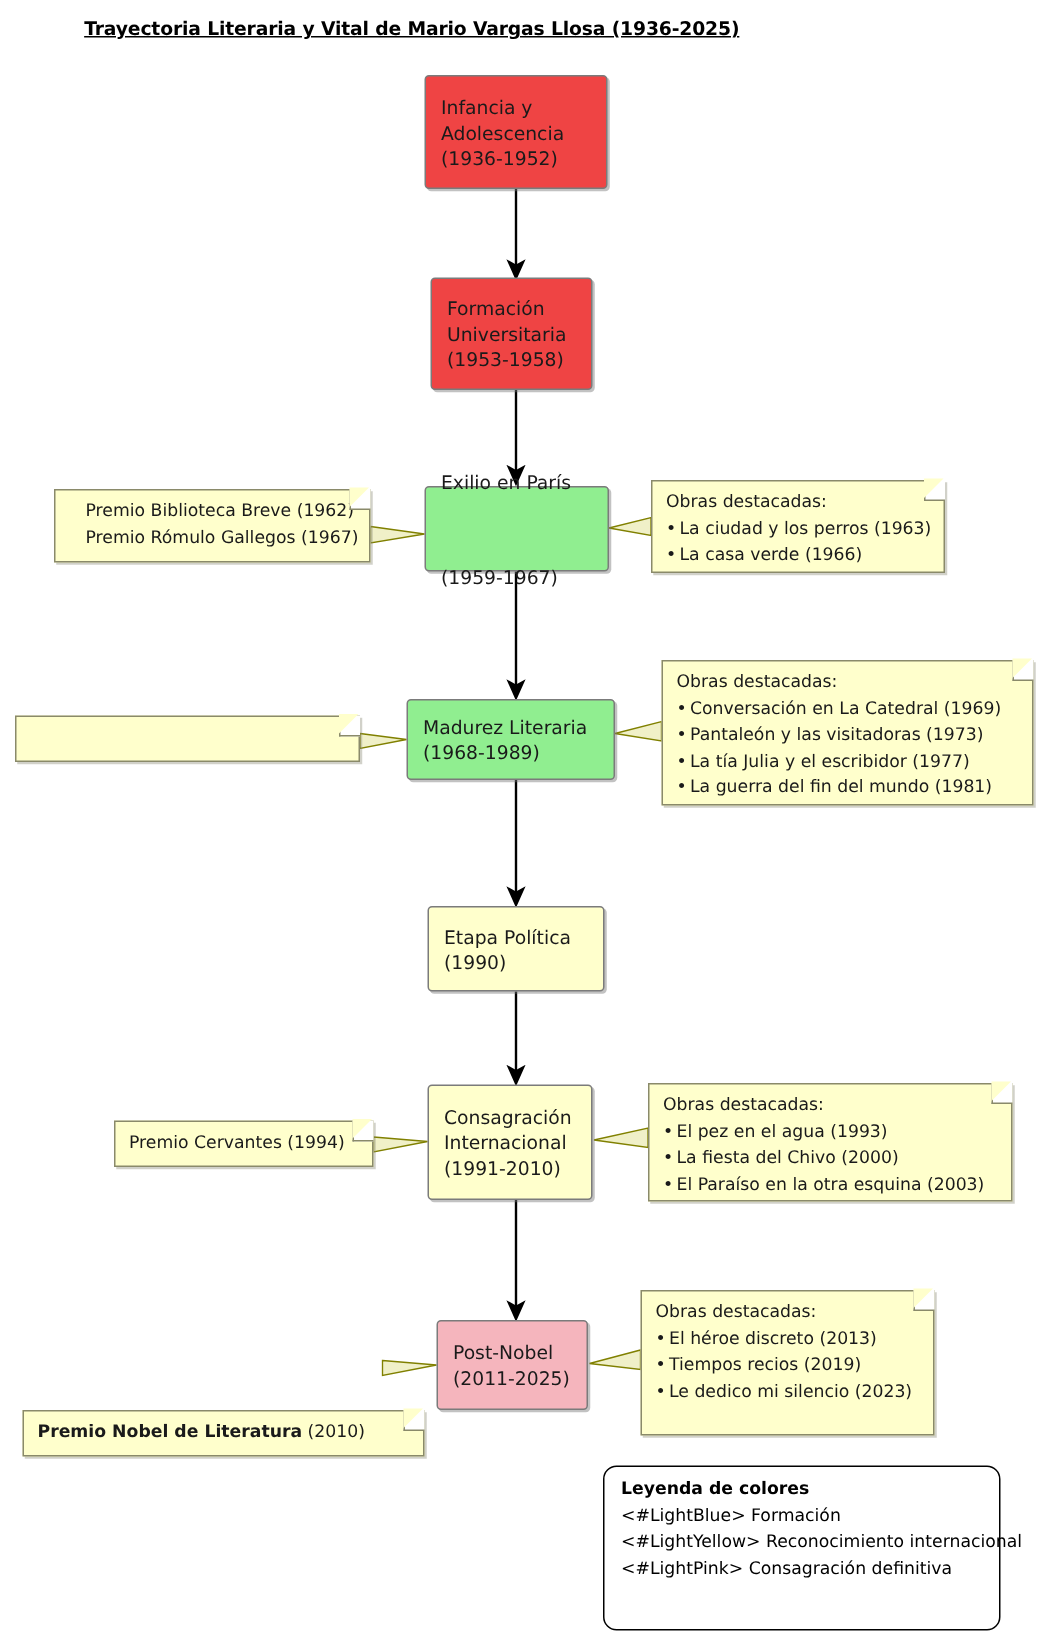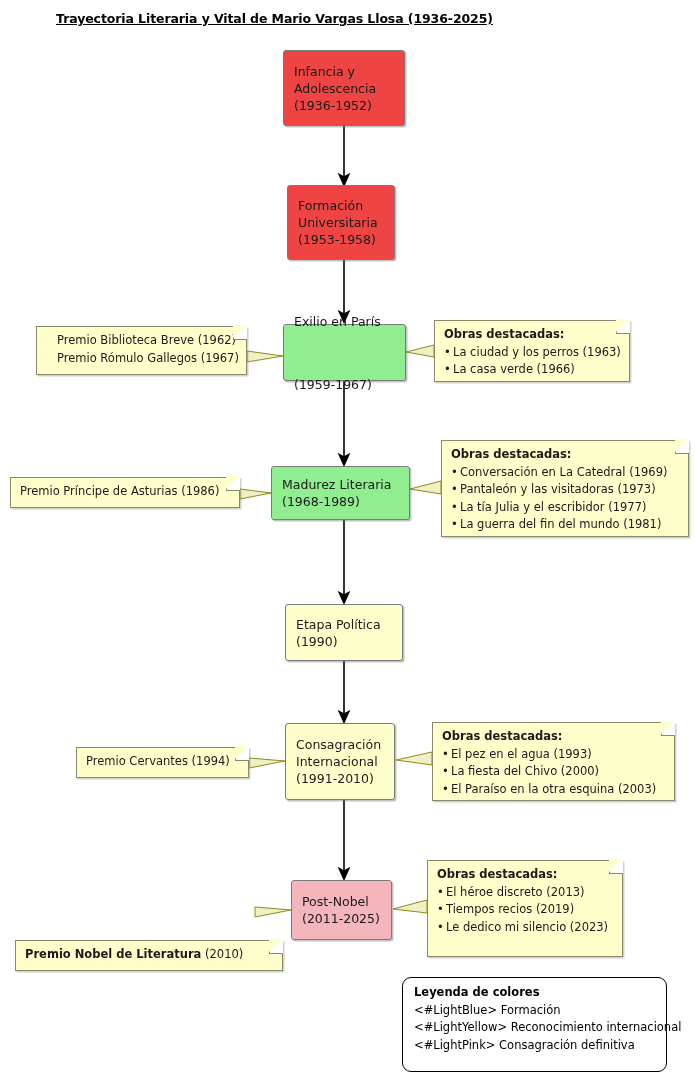--- a/index.html
+++ b/index.html
@@ -81,21 +81,21 @@
   }
   .note .fold::after {
     content: "";
     position: absolute;
     left: -1px;
     top: -1px;
     width: 0; height: 0;
     border-left: 13px solid #ffffcc;
     border-bottom: 13px solid transparent;
   }
-  .note .hd { font-weight: bold; display: block; white-space: nowrap; }
+  .note .hd { font-weight: normal; display: block; white-space: nowrap; }
   .note .li { display: block; white-space: nowrap; padding-left: 9px; position: relative; }
   .note .li::before {
     content: "\2022";
     position: absolute;
     left: 0;
     top: 0;
   }
   .note .pl { display: block; white-space: nowrap; }
   .note .pl b { font-weight: bold; }
 
@@ -186,21 +186,20 @@
   </div>
 
   <div class="note" style="left:36px; top:326px; width:211px; height:49px;padding-left:20px;">
     <span class="fold"></span>
     <span class="pl">Premio Biblioteca Breve (1962)</span>
     <span class="pl">Premio Rómulo Gallegos (1967)</span>
   </div>
 
   <div class="note" style="left:10px; top:477px; width:230px; height:31px;">
     <span class="fold"></span>
-    <span class="pl">Premio Príncipe de Asturias (1986)</span>
   </div>
 
   <div class="note" style="left:76px; top:747px; width:173px; height:31px;">
     <span class="fold"></span>
     <span class="pl">Premio Cervantes (1994)</span>
   </div>
 
   <div class="note" style="left:15px; top:940px; width:268px; height:31px;">
     <span class="fold"></span>
     <span class="pl"><b>Premio Nobel de Literatura</b><span> (2010)</span></span>
@@ -231,20 +230,20 @@
   </div>
 
   <div class="note" style="left:427px; top:860px; width:196px; height:97px;">
     <span class="fold"></span>
     <span class="hd">Obras destacadas:</span>
     <span class="li">El héroe discreto (2013)</span>
     <span class="li">Tiempos recios (2019)</span>
     <span class="li">Le dedico mi silencio (2023)</span>
   </div>
 
-  <div class="legend" style="left:402px; top:977px; width:265px; height:95px;">
+  <div class="legend" style="left:402px; top:977px; width:265px; height:110px;">
     <span class="hd">Leyenda de colores</span>
     <span class="row">&lt;#LightBlue&gt; Formación</span>
     <span class="row">&lt;#LightYellow&gt; Reconocimiento internacional</span>
     <span class="row">&lt;#LightPink&gt; Consagración definitiva</span>
   </div>
 
 </div>
 
 </body></html>

